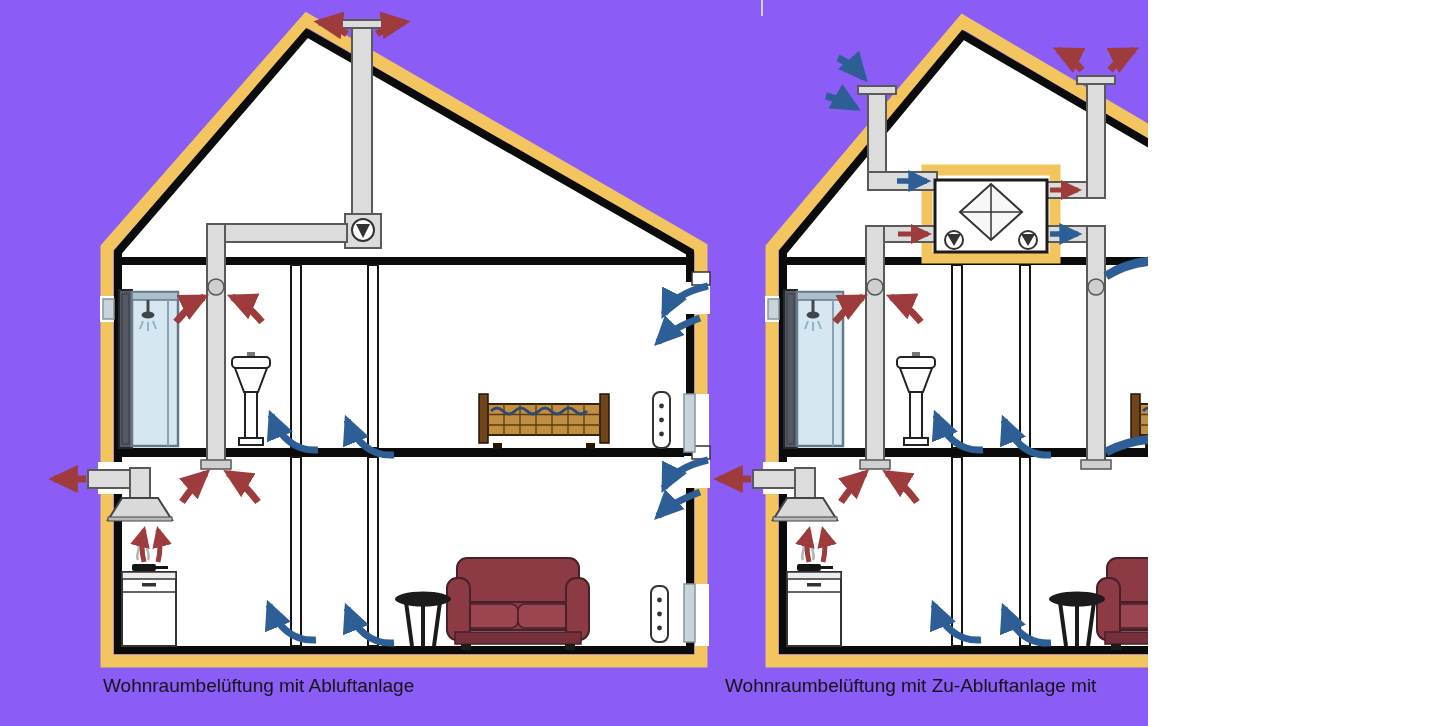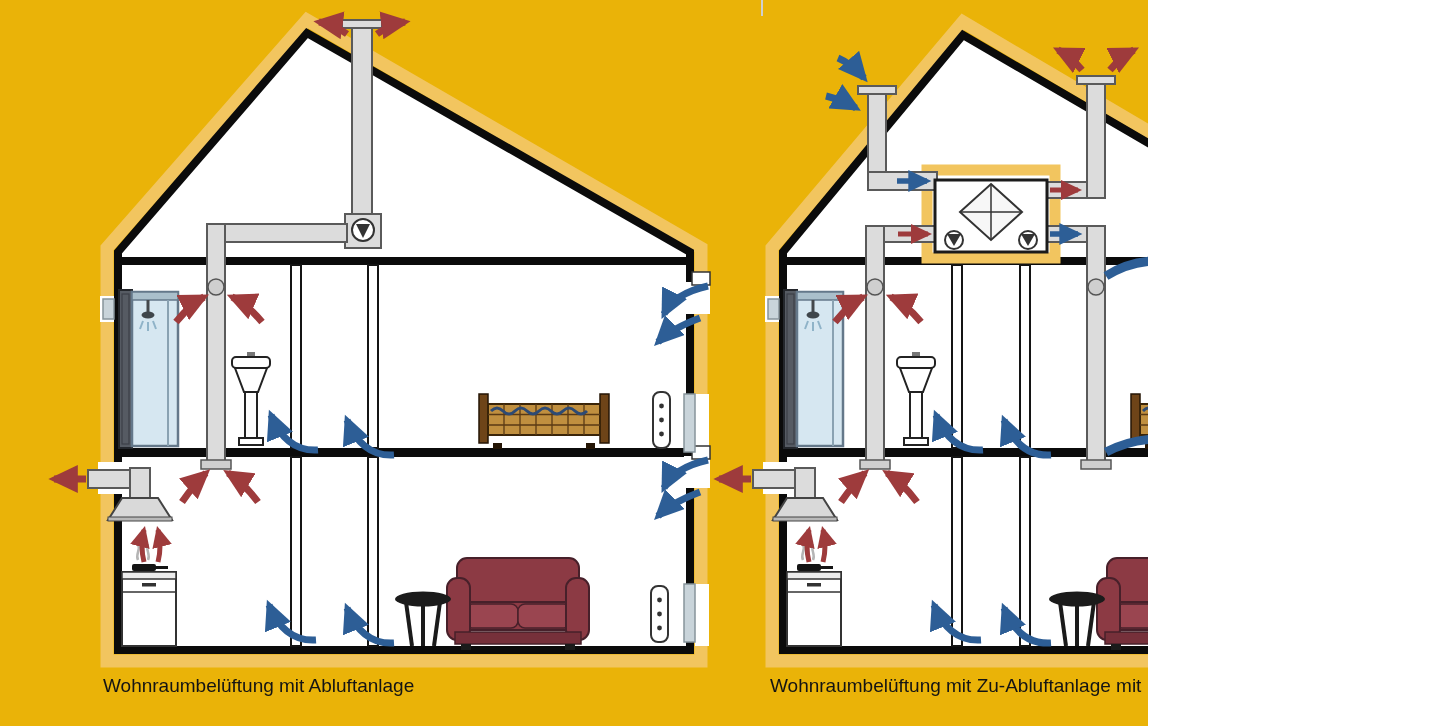--- a/index.html
+++ b/index.html
@@ -1,21 +1,21 @@
 <!DOCTYPE html>
 <html><head>
 <meta charset="utf-8">
 <style>
   html,body{margin:0;padding:0;background:#fff;}
-  .stage{position:relative;width:1148px;height:726px;overflow:hidden;background:#eab308;
+  .stage{position:relative;width:1148px;height:726px;overflow:hidden;background:#8b5cf6;
          font-family:"Liberation Sans",sans-serif;}
   .stage svg{position:absolute;left:0;top:0;display:block;}
   .caption{position:absolute;font-size:19px;line-height:23px;color:#141414;}
   #cap-left{left:103px;top:674px;}
-  #cap-right{left:770px;top:674px;}
+  #cap-right{left:725px;top:674px;}
 
   
   .ins{fill:none;stroke:#F2C55F;stroke-width:13;stroke-linejoin:miter;}
   .wall{fill:#ffffff;stroke:#0B0B0B;stroke-width:8;stroke-linejoin:miter;}
   .blk{fill:#0B0B0B;}
   .part{fill:#ffffff;stroke:#141414;stroke-width:2;}
   .duct{fill:#DCDCDC;stroke:#5A5A5A;stroke-width:2;}
   .cap{fill:#CFCFCF;stroke:#555;stroke-width:1.5;}
   .gap{fill:#ffffff;}
   .whitebox{fill:#ffffff;stroke:#333;stroke-width:1.5;}

